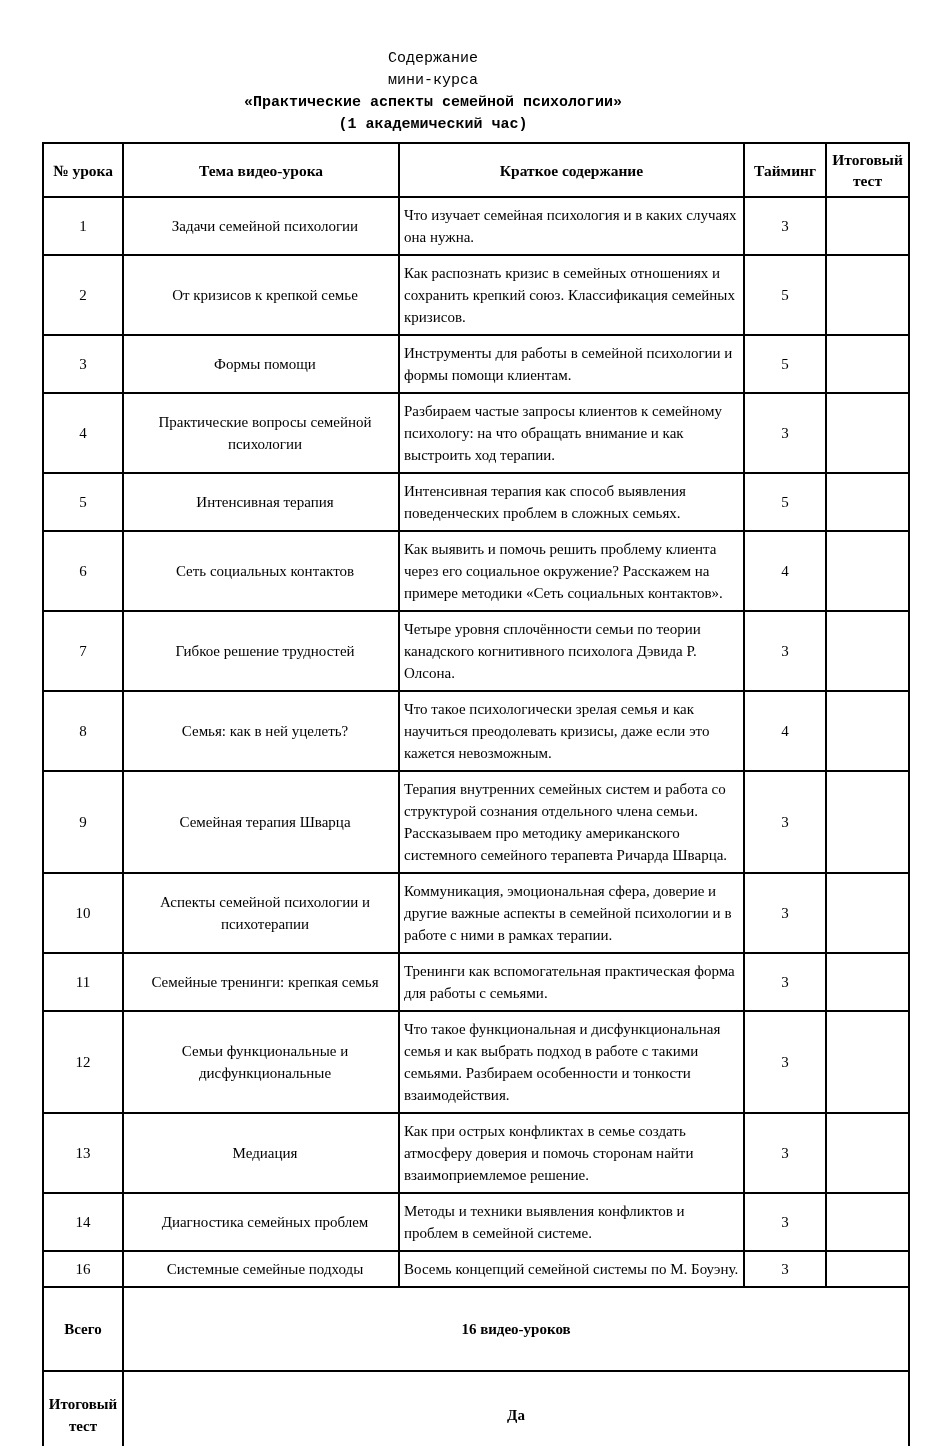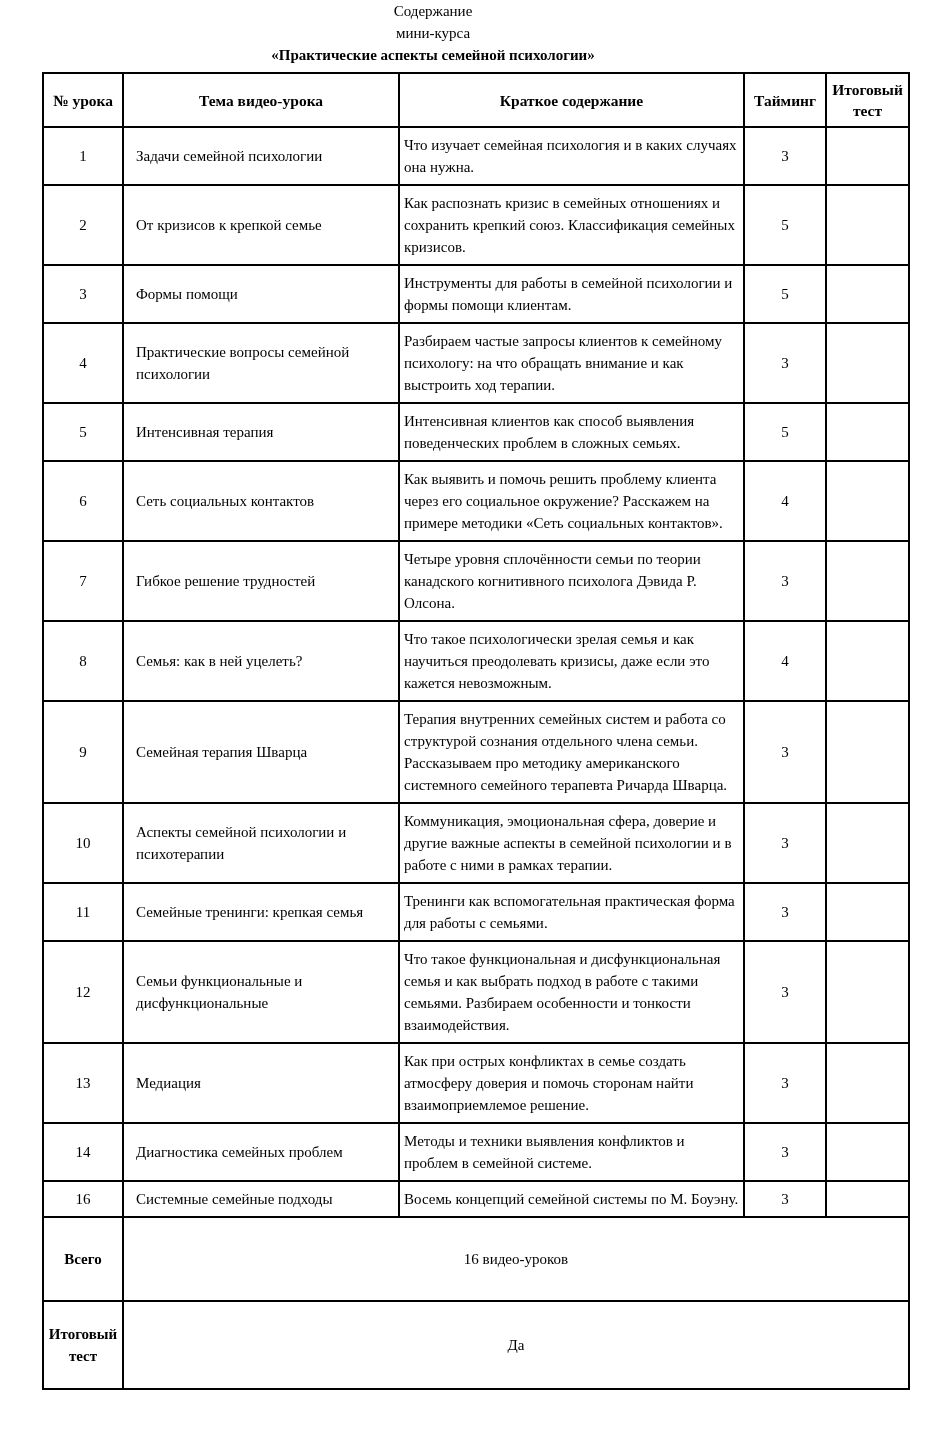--- a/index.html
+++ b/index.html
@@ -11,21 +11,22 @@
   body {
     width: 946px;
     min-height: 1446px;
     font-family: "Liberation Serif", serif;
   }
   
   .doc-header {
     width: 866px;
     padding-top: 0;
     text-align: center;
-    font-family: Liberation Serif, serif;
+    font-family: Liberation Mono, monospace;
+    margin-top: 48px;
   }
   .doc-header .line {
     font-size: 15px;
     line-height: 22px;
   }
   .doc-header .line.bold {
     font-weight: bold;
     font-size: 15px;
   }
   
@@ -47,43 +48,44 @@
     line-height: 21px;
     text-align: center;
     padding: 5px 2px;
   }
   .course-table td {
     font-size: 15px;
     line-height: 22px;
     padding: 6px 4px;
   }
   td.c-num    { text-align: center; }
-  td.c-topic  { text-align: left; padding-left: 12px; }
+  td.c-topic  { text-align: center; padding-left: 12px; }
   td.c-summary{ text-align: left; padding-right: 3px; }
   td.c-timing { text-align: center; }
   td.c-test   { }
   
   tr.row-total td { height: 40px; }
   td.f-label {
     font-weight: bold;
     text-align: center;
     padding: 21px 2px;
   }
   td.f-value {
-    font-weight: normal;
+    font-weight: bold;
     text-align: center;
   }
 </style>
 </head>
 <body>
 
 <div class="doc-header">
   <div class="line">Содержание</div>
   <div class="line">мини-курса</div>
   <div class="line bold">«Практические аспекты семейной психологии»</div>
+  <div class="line bold">(1 академический час)</div>
 </div>
 
 <table class="course-table">
   <colgroup>
     <col style="width:80px">
     <col style="width:276px">
     <col style="width:345px">
     <col style="width:82px">
     <col style="width:83px">
   </colgroup>
@@ -121,21 +123,21 @@
       <tr>
     <td class="c-num">4</td>
     <td class="c-topic">Практические вопросы семейной психологии</td>
     <td class="c-summary">Разбираем частые запросы клиентов к семейному психологу: на что обращать внимание и как выстроить ход терапии.</td>
     <td class="c-timing">3</td>
     <td class="c-test"></td>
   </tr>
       <tr>
     <td class="c-num">5</td>
     <td class="c-topic">Интенсивная терапия</td>
-    <td class="c-summary">Интенсивная клиентов как способ выявления поведенческих проблем в сложных семьях.</td>
+    <td class="c-summary">Интенсивная терапия как способ выявления поведенческих проблем в сложных семьях.</td>
     <td class="c-timing">5</td>
     <td class="c-test"></td>
   </tr>
       <tr>
     <td class="c-num">6</td>
     <td class="c-topic">Сеть социальных контактов</td>
     <td class="c-summary">Как выявить и помочь решить проблему клиента через его социальное окружение? Расскажем на примере методики «Сеть социальных контактов».</td>
     <td class="c-timing">4</td>
     <td class="c-test"></td>
   </tr>

